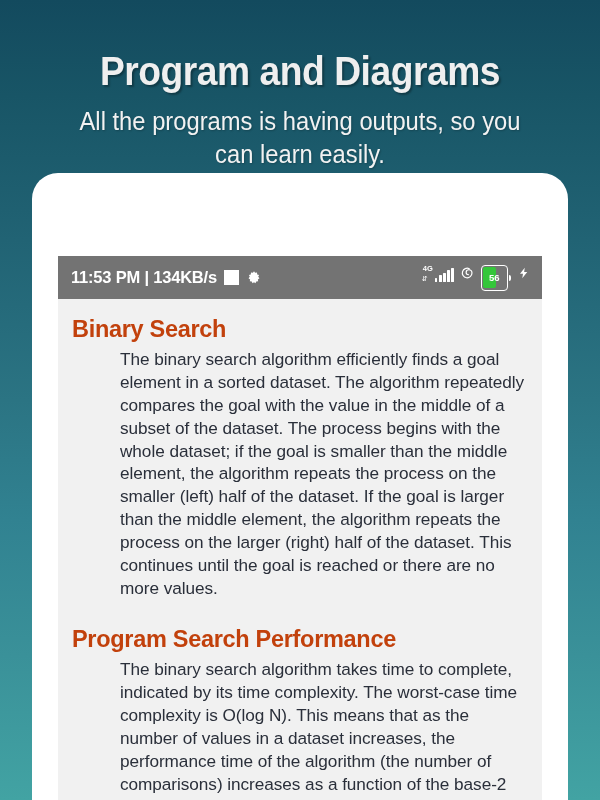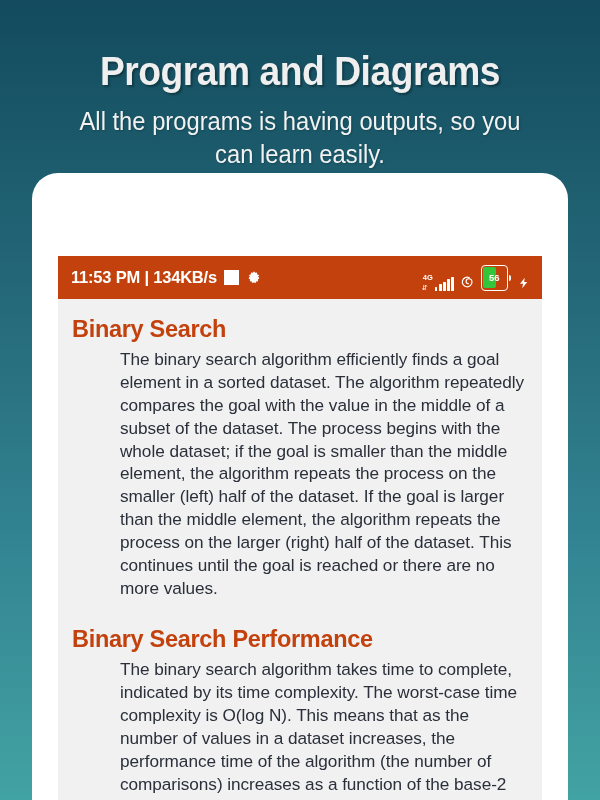--- a/index.html
+++ b/index.html
@@ -49,33 +49,33 @@
   .phone-screen {
     position:absolute; left:26px; top:83px;
     width:484px; height:557px;
     background:#F1F1F1;
     overflow:hidden;
   }
 
   
   .statusbar {
     height:43px; width:100%;
-    background:#c2410c;
+    background:#737373;
     display:flex; align-items:center;
     padding:0 12px 0 13px;
     color:#FFFFFF;
   }
   .sb-left { display:flex; align-items:center; gap:7px; flex:1; }
   .sb-clock {
     font-size:16.5px; font-weight:bold; letter-spacing:-0.2px;
     white-space:nowrap; color:#FFFFFF;
   }
   .sb-box { width:15px; height:15px; background:#FFFFFF; display:block; }
   .sb-gear { width:16px; height:16px; display:block; }
-  .sb-right { display:flex; align-items:flex-end; gap:5px; }
+  .sb-right { display:flex; align-items:flex-start; gap:5px; }
 
   .sig { display:flex; align-items:flex-end; height:17px; position:relative; }
   .sig .g4 {
     font-size:7.5px; font-weight:bold; line-height:1;
     position:absolute; left:1px; top:0px; color:#fff;
   }
   .sig .arrows {
     font-size:7px; line-height:1; position:absolute; left:0px; bottom:0px;
     letter-spacing:-1px; color:#fff;
   }
@@ -171,18 +171,18 @@
             <path fill="#FFFFFF" d="M13.5 1.5L4 13.5h6l-1.5 9 10-12.5h-6.2z"></path>
           </svg>
         </span>
       </div>
     </div>
 
     <div class="article">
       <div class="art-h">Binary Search</div>
       <div class="art-p">The binary search algorithm efficiently finds a goal element in a sorted dataset. The algorithm repeatedly compares the goal with the value in the middle of a subset of the dataset. The process begins with the whole dataset; if the goal is smaller than the middle element, the algorithm repeats the process on the smaller (left) half of the dataset. If the goal is larger than the middle element, the algorithm repeats the process on the larger (right) half of the dataset. This continues until the goal is reached or there are no more values.</div>
 
-      <div class="art-h second">Binary Search Performance</div>
+      <div class="art-h second">Program Search Performance</div>
       <div class="art-p">The binary search algorithm takes time to complete, indicated by its time complexity. The worst-case time complexity is O(log N). This means that as the number of values in a dataset increases, the performance time of the algorithm (the number of comparisons) increases as a function of the base-2 logarithm</div>
     </div>
 
   </div>
 </div>
 
 </body></html>

